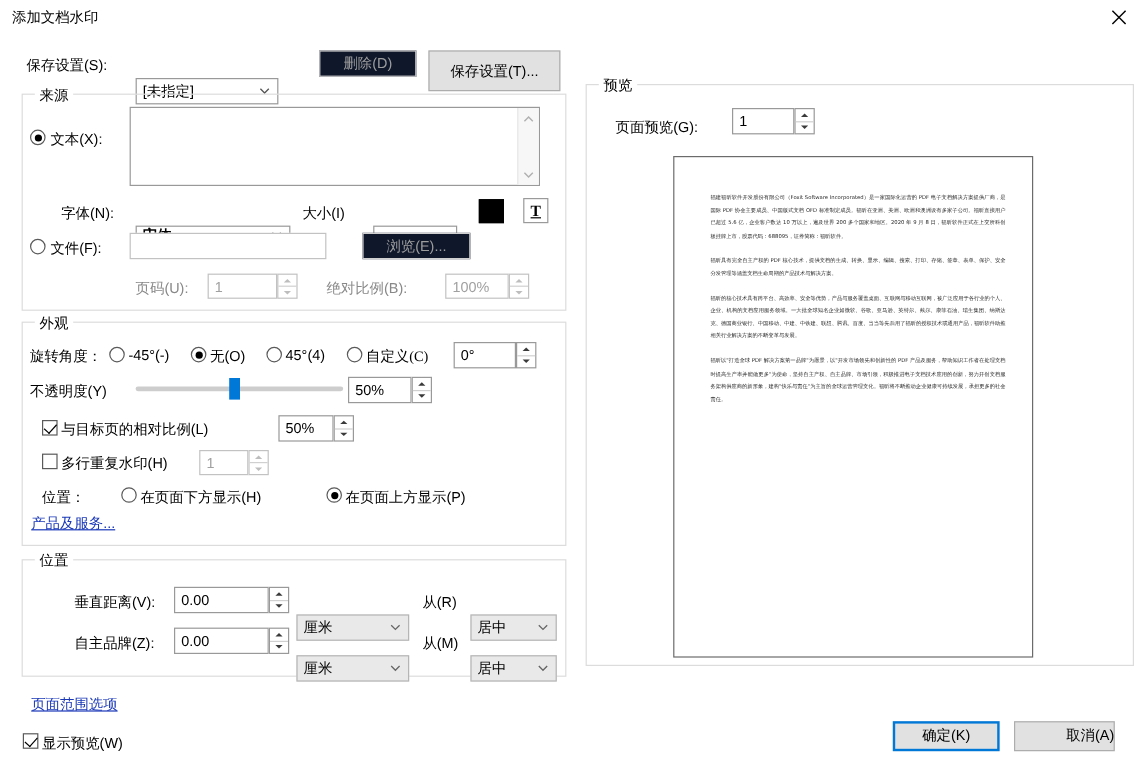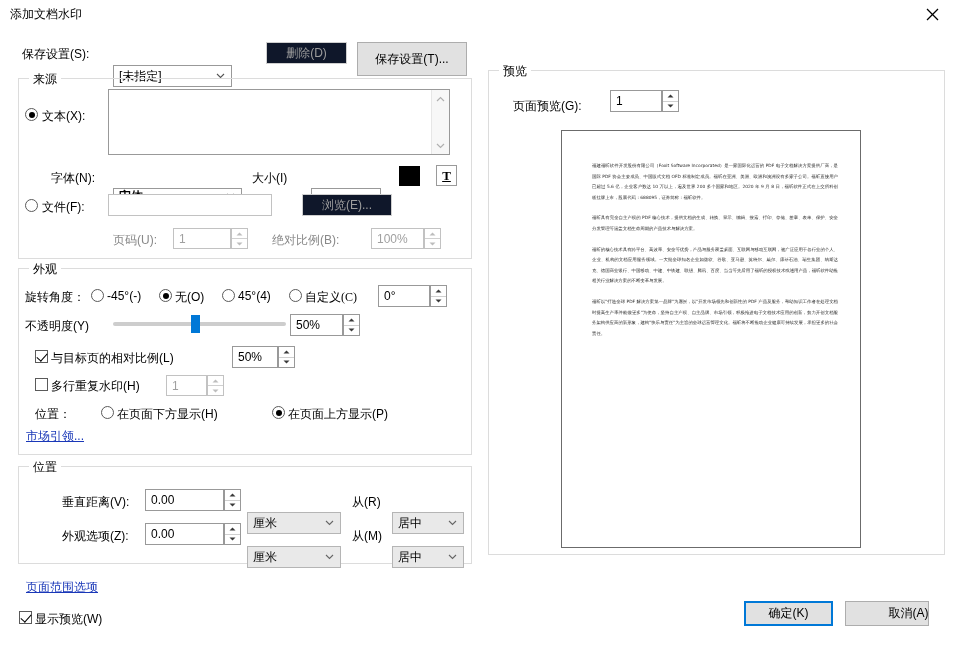--- a/index.html
+++ b/index.html
@@ -402,21 +402,21 @@
       </svg>
   </div>
 </div>
 
 <div class="lbl" style="left:35px; top:406px;">位置：</div>
 <div class="radio" style="left:101px; top:406px;"></div>
 <div class="lbl" style="left:117px; top:406px;">在页面下方显示(H)</div>
 <div class="radio on" style="left:272px; top:406px;"></div>
 <div class="lbl" style="left:288px; top:406px;">在页面上方显示(P)</div>
 
-<div class="link" style="left:26px; top:428px;">市场引领...</div>
+<div class="link" style="left:26px; top:428px;">产品及服务...</div>
 
 <div class="groupbox" style="left:18px; top:466px; width:452px; height:96px;">
   <div class="group-title">位置</div>
 </div>
 
 <div class="lbl" style="left:62px; top:494px;">垂直距离(V):</div>
 <div class="txtbox" style="left:145px; top:489px; width:79px; height:22px;">
   <span>0.00</span>
 </div>
 <div class="spin" style="left:224px; top:489px; height:22px;">
@@ -442,21 +442,21 @@
 <div class="lbl" style="left:352px; top:494px;">从(R)</div>
 <div class="combo gray" style="left:392px; top:489px; width:72px; height:22px;">
   <span>居中</span>
   <span class="arrow">
     <svg width="9" height="9" viewBox="0 0 9 9">
         <path d="M1 3 L4.5 6.5 L8 3" fill="none" stroke="#666" stroke-width="1.1"></path>
       </svg>
   </span>
 </div>
 
-<div class="lbl" style="left:62px; top:528px;">外观选项(Z):</div>
+<div class="lbl" style="left:62px; top:528px;">自主品牌(Z):</div>
 <div class="txtbox" style="left:145px; top:523px; width:79px; height:22px;">
   <span>0.00</span>
 </div>
 <div class="spin" style="left:224px; top:523px; height:22px;">
   <div class="half">
     <svg width="7" height="4" viewBox="0 0 7 4">
         <path d="M0.5 3.4 L3.5 0.6 L6.5 3.4 Z" fill="#3a3a3a"></path>
       </svg>
   </div>
   <div class="half">

